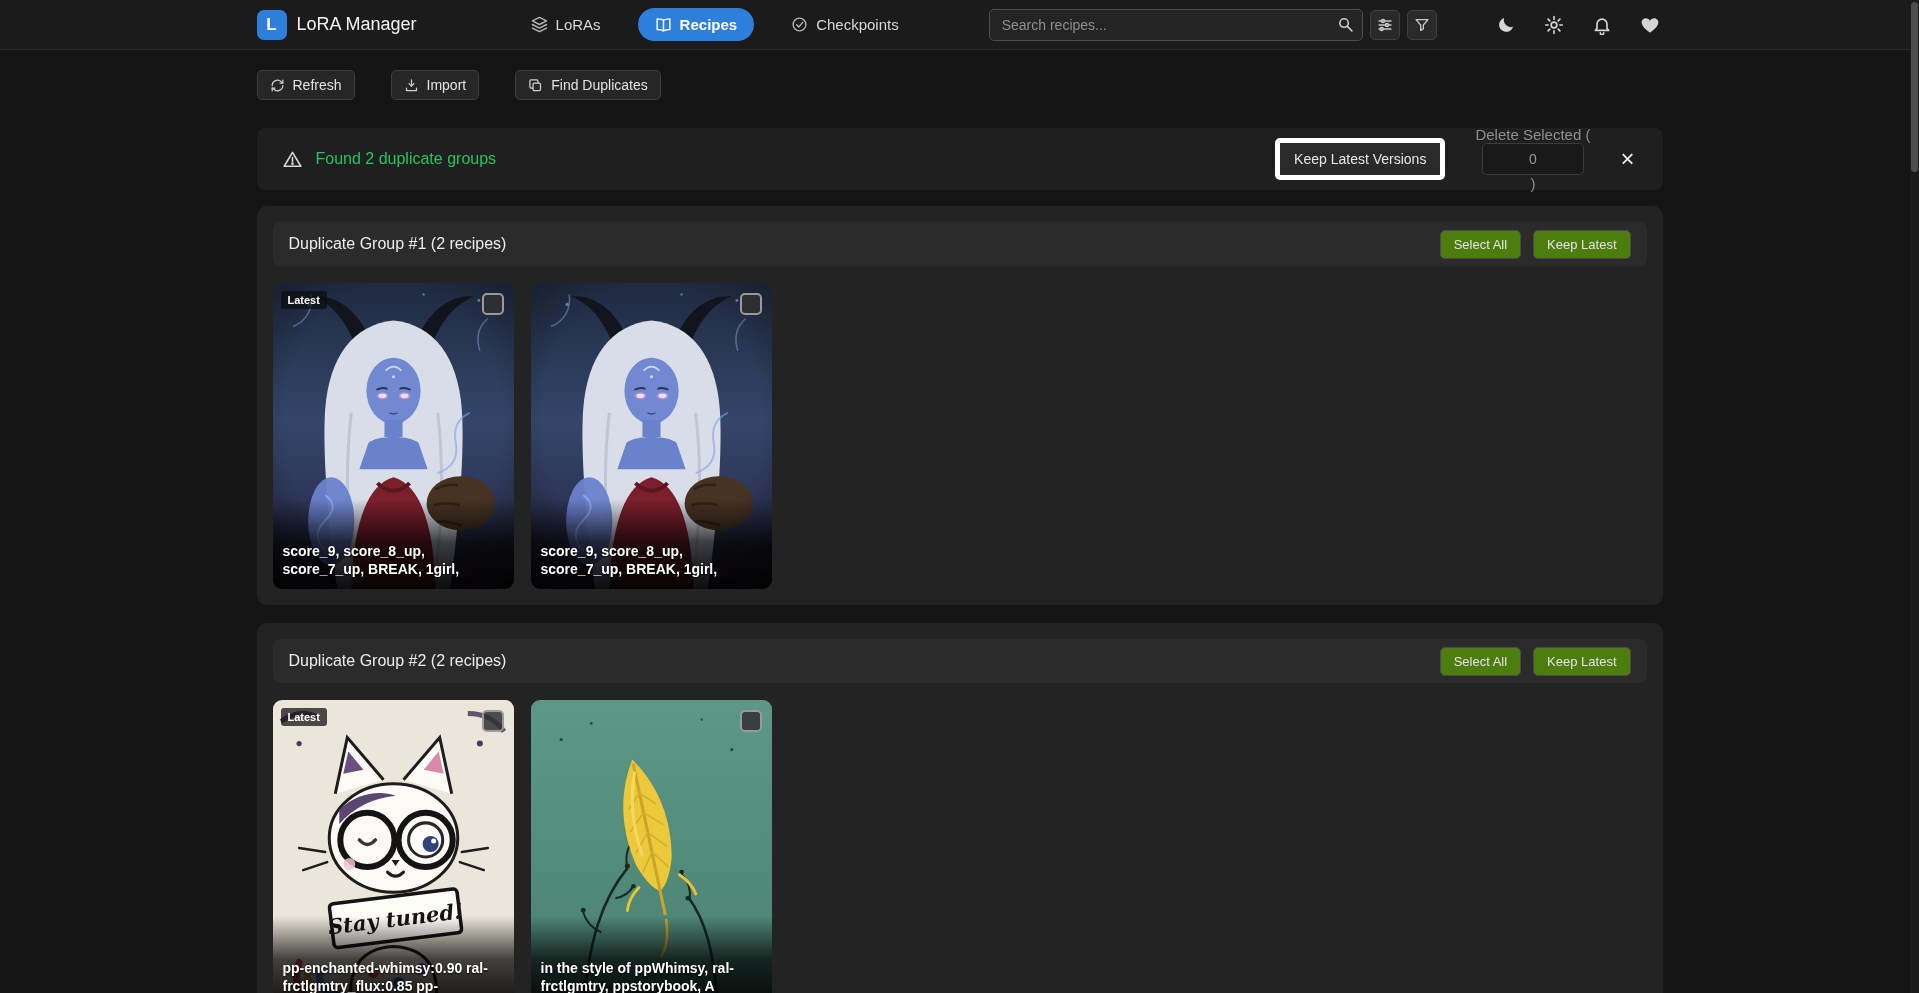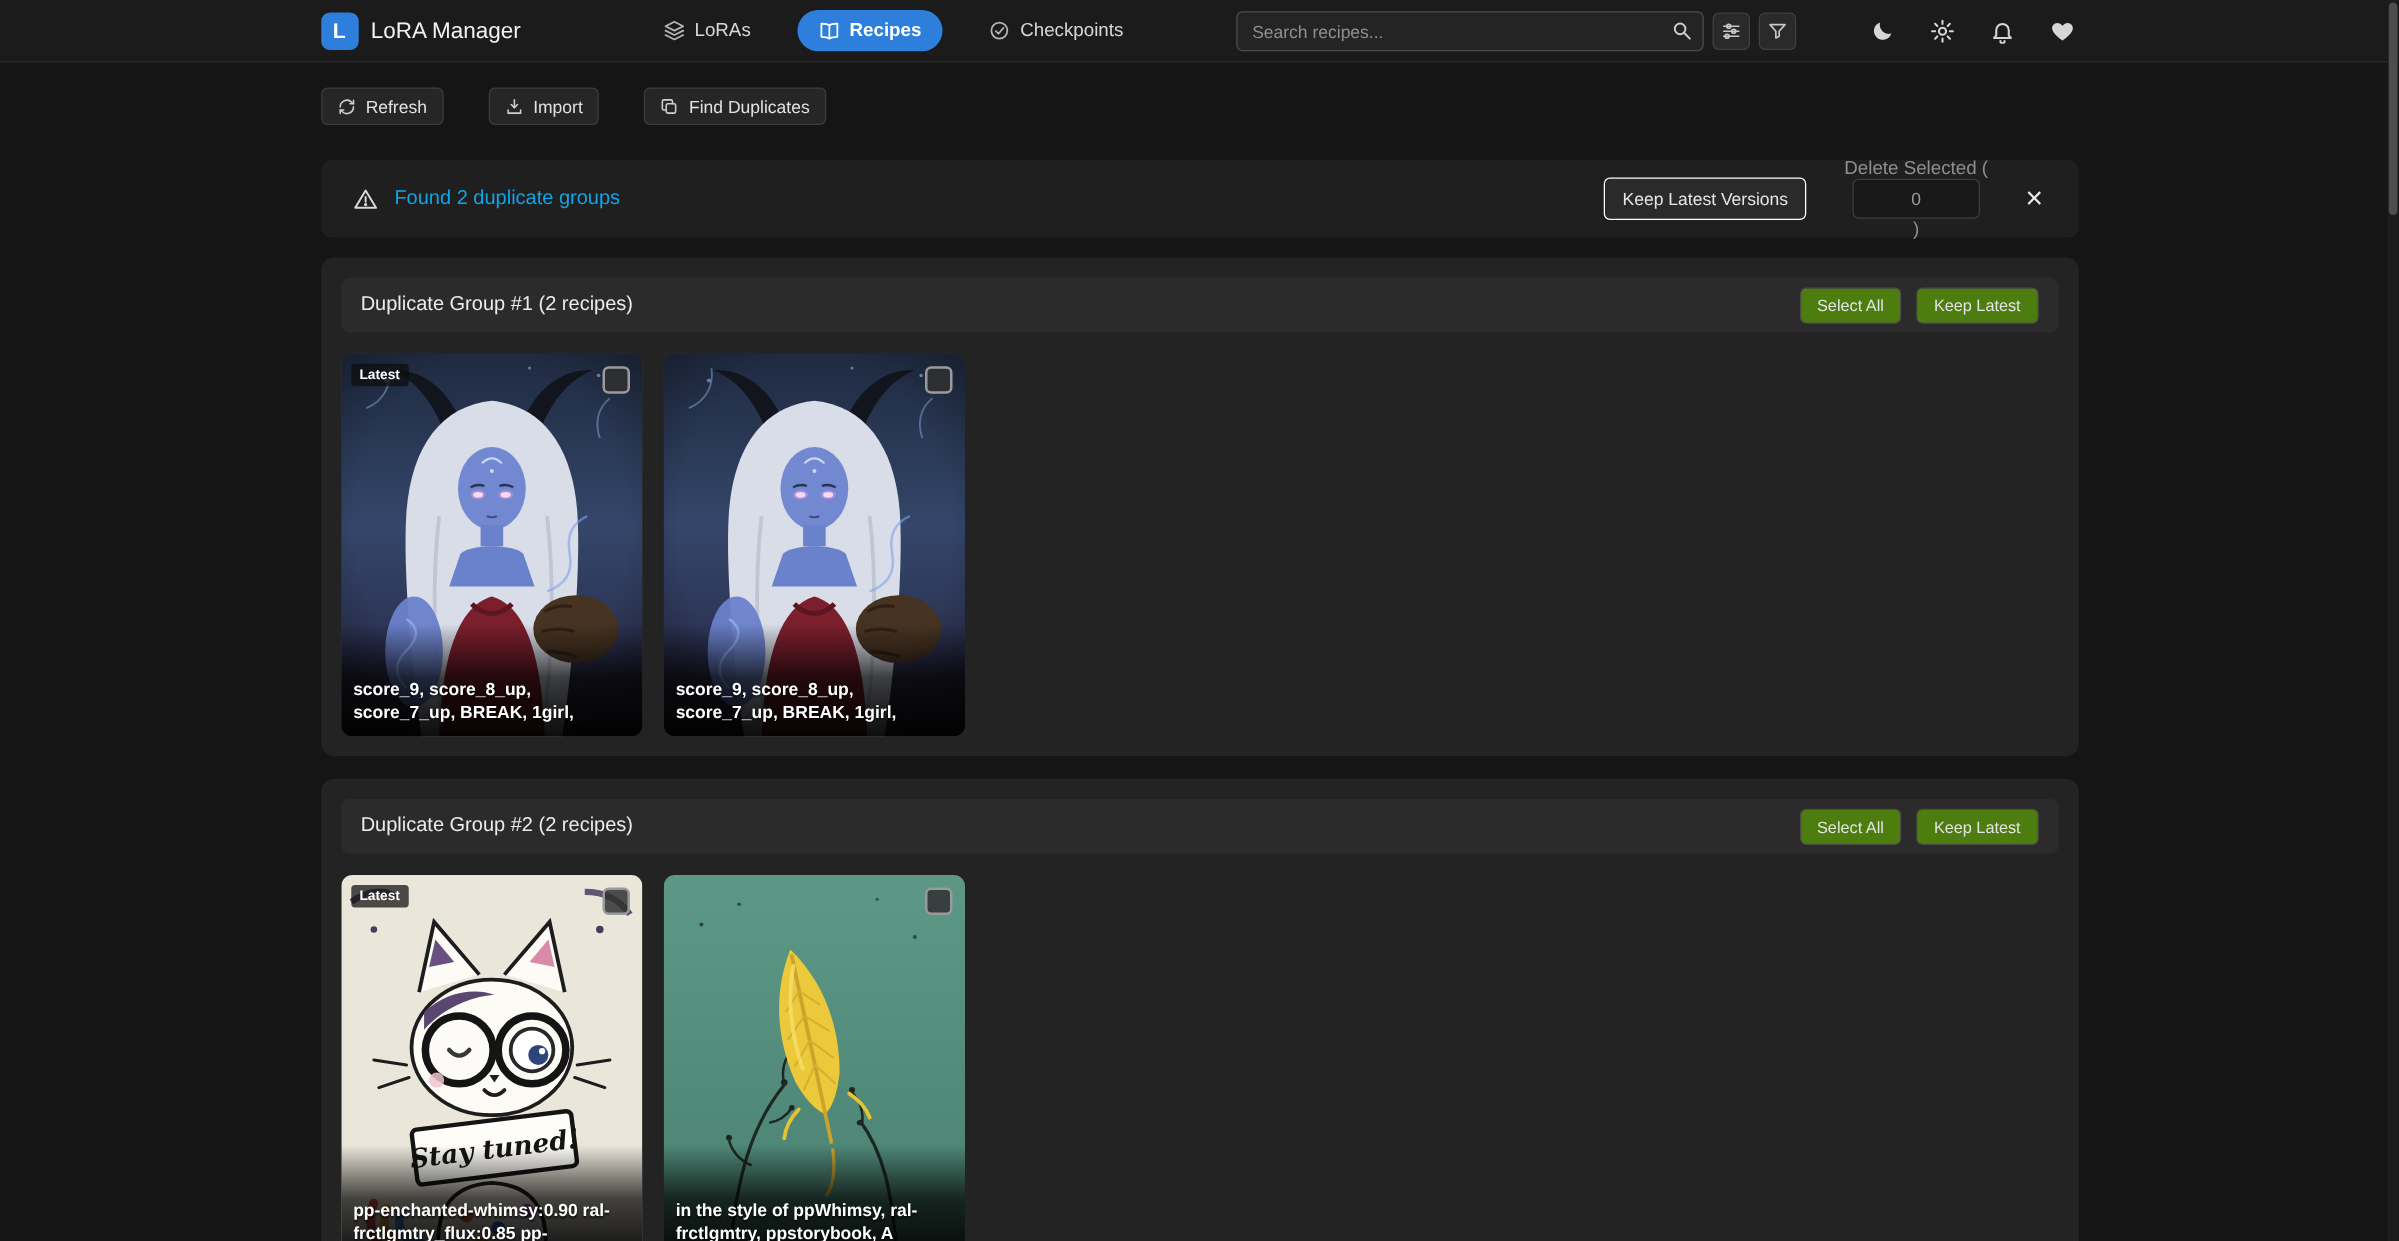--- a/index.html
+++ b/index.html
@@ -41,24 +41,24 @@
   .toolbar { width:1406px; margin:20px auto 0; display:flex; gap:36px; }
   .btn { display:inline-flex; align-items:center; gap:8px; background:#262626;
          border:1px solid #3e3e3e; color:#e2e2e2; font-size:14px; padding:6px 12px;
          border-radius:5px; }
   .btn svg { color:#cfcfcf; }
 
   
   .banner { width:1406px; margin:28px auto 0; background:#1f1f1f; border-radius:8px;
             height:62px; display:flex; align-items:center; padding:0 26px; }
   .banner-left { display:flex; align-items:center; gap:14px; }
-  .banner-msg { font-size:16px; color:#0ea5e9; }
+  .banner-msg { font-size:16px; color:#22c55e; }
   .warning { color:#d8d8d8; }
   .banner-right { margin-left:auto; display:flex; align-items:center; }
-  .keep-versions { background:#2a2a2a; border:1px solid #ffffff; color:#e6e6e6;
+  .keep-versions { background:#2a2a2a; border:5px solid #ffffff; color:#e6e6e6;
                    font-size:14px; padding:8px 14px; border-radius:5px; }
   .delete-group { display:flex; align-items:center; margin-left:30px; color:#8f8f8f; font-size:15px;flex-direction:column; }
   .delete-input { width:102px; height:32px; background:#191919; border:1px solid #3c3c3c;
                   border-radius:5px; color:#9a9a9a; text-align:center; font-size:14px;
                   margin:0 6px; outline:none; }
   .close-btn { background:none; border:none; color:#eaeaea; font-size:24px; line-height:1;
                margin-left:28px; padding:0 2px; }
 
   
   .panel { width:1406px; margin:16px auto 0; background:#232323; border-radius:10px; padding:16px; }

